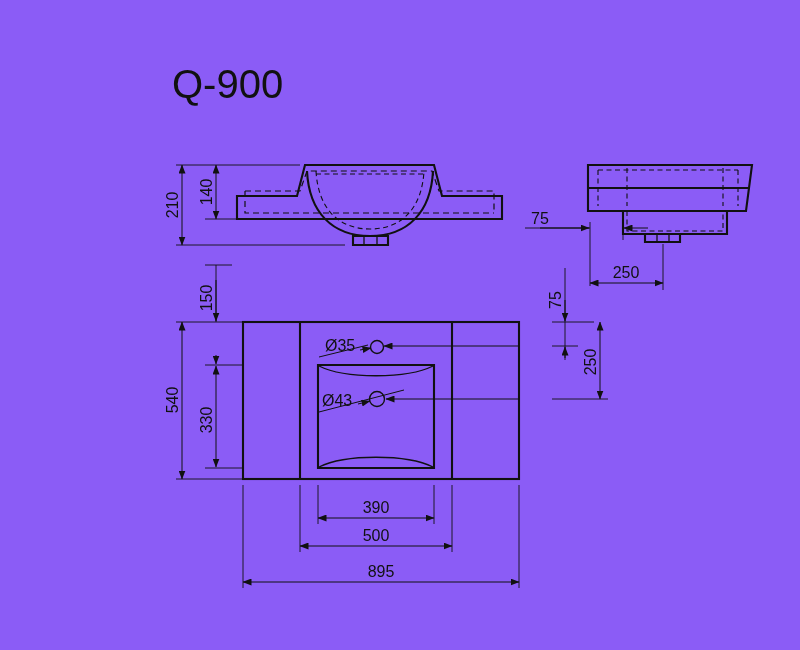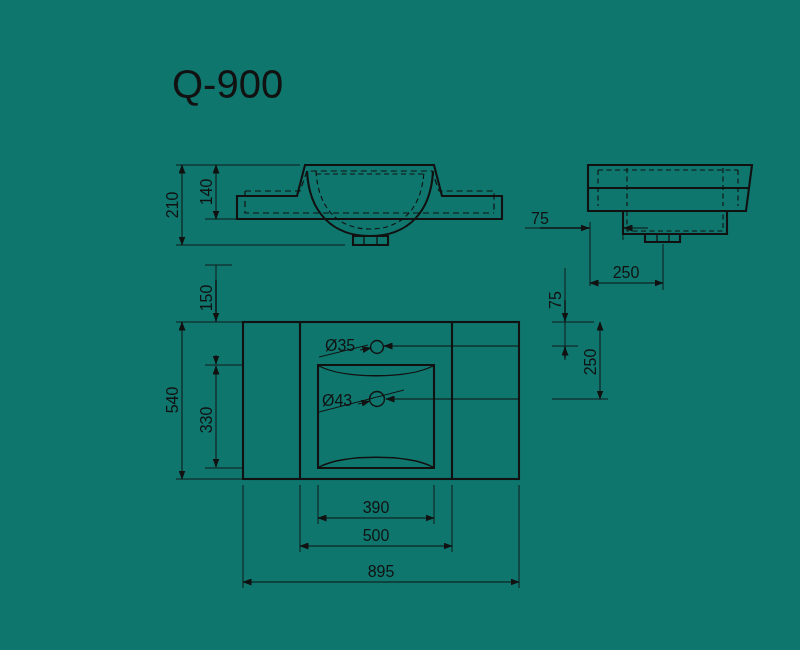--- a/index.html
+++ b/index.html
@@ -4,21 +4,21 @@
 <style>
   html, body {
     margin: 0;
     padding: 0;
     background: #ffffff;
   }
   #page {
     position: relative;
     width: 800px;
     height: 650px;
-    background: #0f766e;
+    background: #8b5cf6;
     font-family: "Liberation Sans", sans-serif;
     overflow: hidden;
   }
   #drawing-svg {
     position: absolute;
     left: 0;
     top: 0;
     width: 800px;
     height: 650px;
   }

